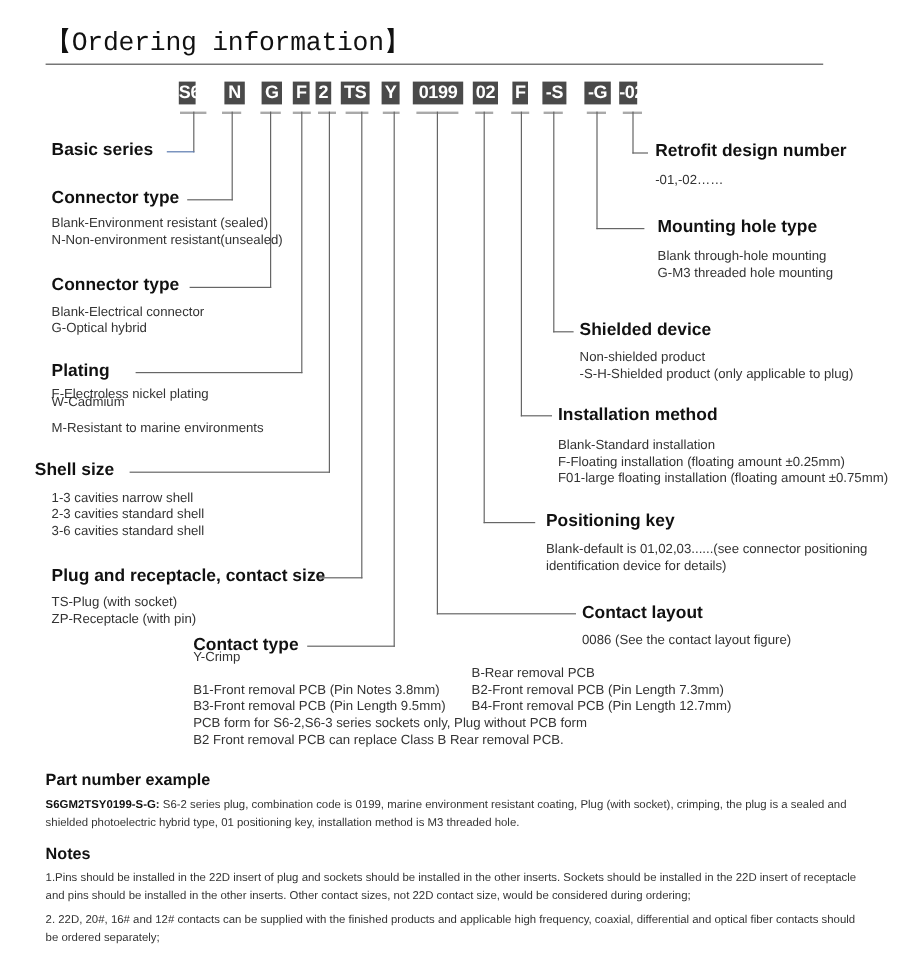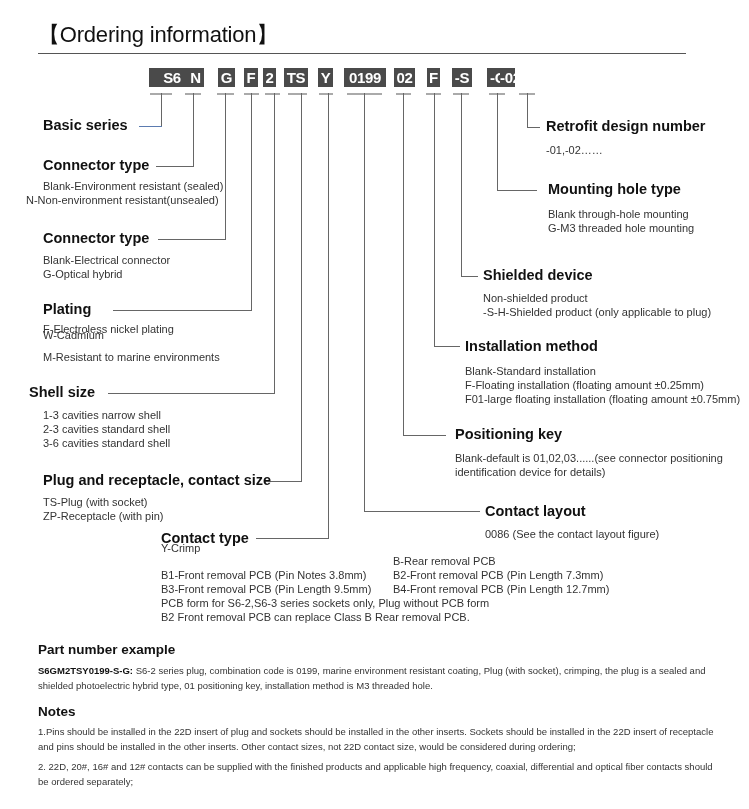--- a/index.html
+++ b/index.html
@@ -1,18 +1,18 @@
 <!DOCTYPE html>
 <html><head>
 <meta charset="utf-8">
 <style>
   html, body { margin: 0; padding: 0; background: #ffffff; }
   body { width: 749px; height: 809px; position: relative; overflow: hidden;
          font-family: "Liberation Sans", sans-serif; color: #222; }
-  .abs { position: absolute; }
+  .abs { position: absolute; font-family: Liberation Mono, monospace; }
   .title { left: 38px; top: 20px; font-size: 22px; color: #111; white-space: nowrap; letter-spacing: -0.2px; }
   .rule { left: 38px; top: 53px; width: 648px; height: 1px; background: #555; }
   .code { position: absolute; top: 68px; height: 19px; background: #4a4a4a; color: #fff;
           font-weight: bold; font-size: 15px; line-height: 19px; text-align: center;
           font-family: "Liberation Sans", sans-serif; letter-spacing: -0.3px; }
   .tbar { position: absolute; top: 93px; height: 2px; background: #aaa; }
   .vl { position: absolute; width: 1px; background: #666; }
   .hl { position: absolute; height: 1px; background: #666; }
   .hl.blue { background: #5b7bb0; }
   .h { position: absolute; font-weight: bold; font-size: 14.5px; color: #111; white-space: nowrap; }
@@ -20,33 +20,33 @@
   .sec-title { position: absolute; font-weight: bold; font-size: 13.5px; color: #111; }
   .para { position: absolute; font-size: 9.5px; color: #333; line-height: 15px; }
   .para b { color: #111; }
 </style>
 </head>
 <body>
 
 <div class="abs title">【Ordering information】</div>
 <div class="abs rule"></div>
 
-<div class="code" style="left:149px;width:46px">S6</div>
+<div class="code" style="left:149px;width:14px">S6</div>
 <div class="code" style="left:187px;width:17px">N</div>
 <div class="code" style="left:218px;width:17px">G</div>
 <div class="code" style="left:244px;width:14px">F</div>
 <div class="code" style="left:263px;width:13px">2</div>
 <div class="code" style="left:284px;width:24px">TS</div>
 <div class="code" style="left:318px;width:15px">Y</div>
 <div class="code" style="left:344px;width:42px">0199</div>
 <div class="code" style="left:394px;width:21px">02</div>
 <div class="code" style="left:427px;width:13px">F</div>
 <div class="code" style="left:452px;width:20px">-S</div>
 <div class="code" style="left:487px;width:22px">-G</div>
-<div class="code" style="left:500px;width:15px">-02</div>
+<div class="code" style="left:516px;width:15px">-02</div>
 
 <div class="tbar" style="left:150px;width:22px"></div>
 <div class="tbar" style="left:185px;width:16px"></div>
 <div class="tbar" style="left:217px;width:17px"></div>
 <div class="tbar" style="left:244px;width:15px"></div>
 <div class="tbar" style="left:265px;width:15px"></div>
 <div class="tbar" style="left:288px;width:19px"></div>
 <div class="tbar" style="left:319px;width:14px"></div>
 <div class="tbar" style="left:347px;width:35px"></div>
 <div class="tbar" style="left:396px;width:15px"></div>
@@ -91,21 +91,21 @@
 <div class="vl" style="left:497px;top:93px;height:98px"></div>
 <div class="hl" style="left:497px;top:190px;width:40px"></div>
 
 <div class="vl" style="left:527px;top:93px;height:35px"></div>
 <div class="hl" style="left:527px;top:127px;width:13px"></div>
 
 <div class="h" style="left:43px;top:117px">Basic series</div>
 
 <div class="h" style="left:43px;top:157px">Connector type</div>
 <div class="d" style="left:43px;top:179px">Blank-Environment resistant (sealed)</div>
-<div class="d" style="left:26px;top:193px">N-Non-environment resistant(unsealed)</div>
+<div class="d" style="left:43px;top:193px">N-Non-environment resistant(unsealed)</div>
 
 <div class="h" style="left:43px;top:230px">Connector type</div>
 <div class="d" style="left:43px;top:253px">Blank-Electrical connector</div>
 <div class="d" style="left:43px;top:267px">G-Optical hybrid</div>
 
 <div class="h" style="left:43px;top:301px">Plating</div>
 <div class="d" style="left:43px;top:322px">F-Electroless nickel plating</div>
 <div class="d" style="left:43px;top:328px">W-Cadmium</div>
 <div class="d" style="left:43px;top:350px">M-Resistant to marine environments</div>
 

